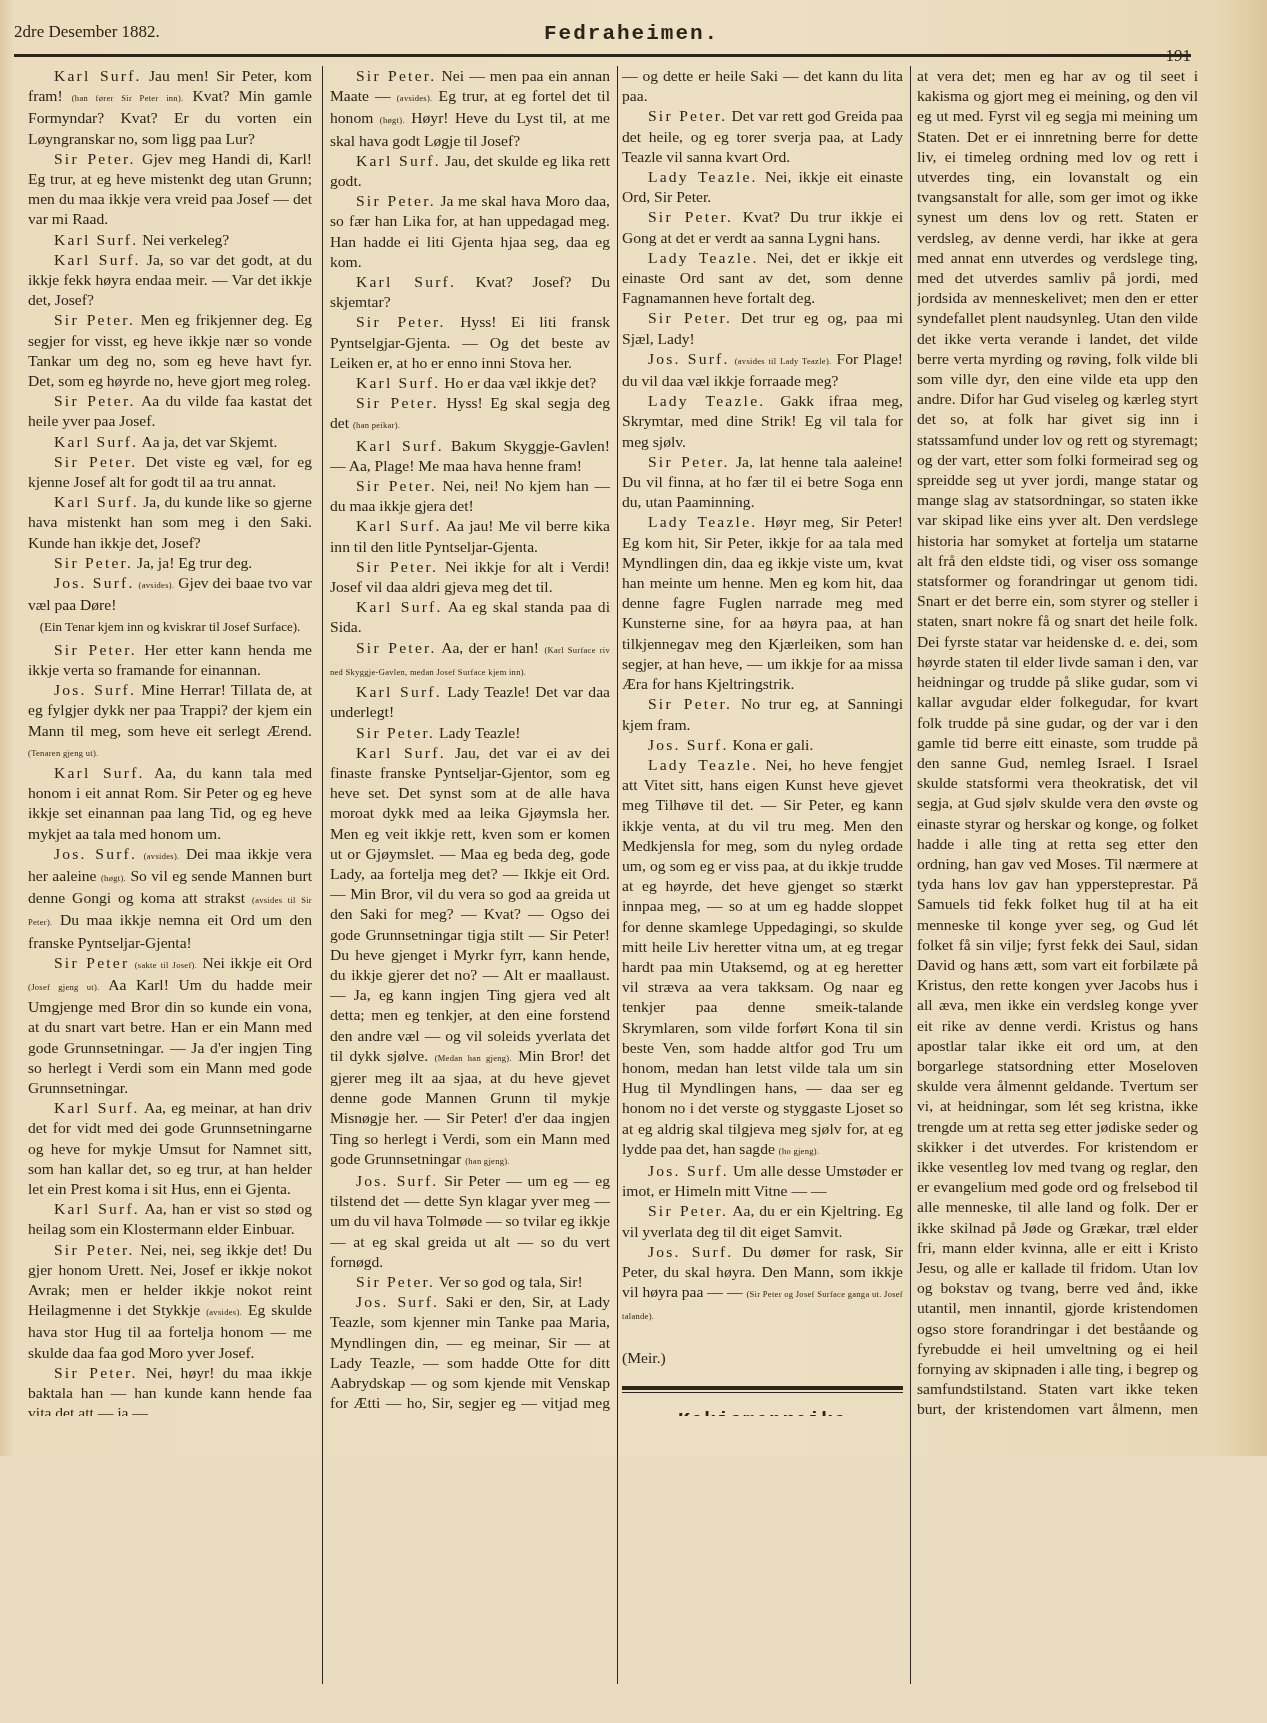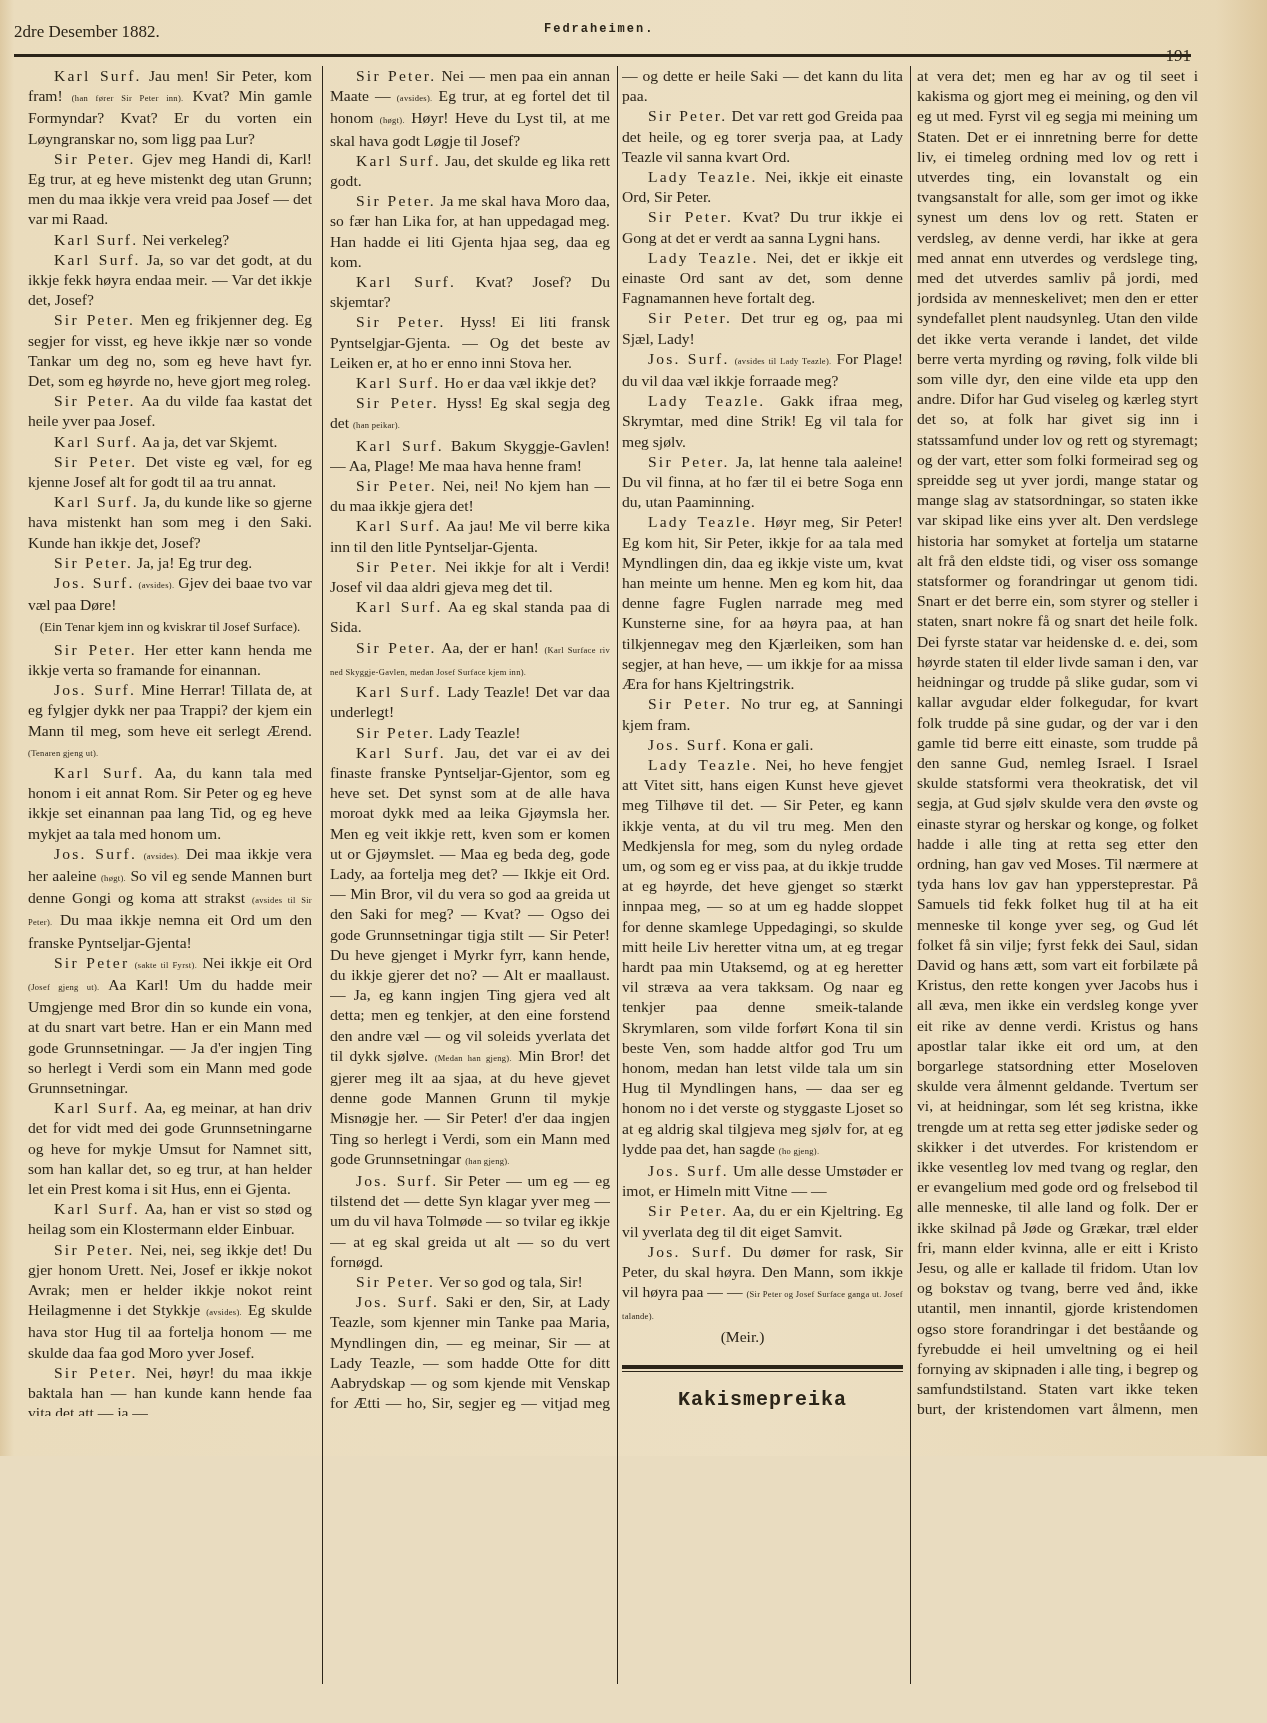--- a/index.html
+++ b/index.html
@@ -11,41 +11,41 @@
   }
   .page {
     position: relative; width: 1267px; height: 1456px;
     background: linear-gradient(90deg, #ddc9a2 0px, #eadcbd 14px, #ecdfc3 60%, #e8d8b6 96%, #dcc69c 100%);
   }
   .header {
     position: absolute; left: 14px; top: 18px; width: 1177px; height: 26px;
     font-family: "Liberation Serif", serif; font-size: 17px;
   }
   .header .date { position: absolute; left: 0; top: 4px; }
-  .header .title { position: absolute; left: 530px; top: 4px; font-family: "Liberation Mono", monospace; font-weight: bold; font-size: 12px; letter-spacing: 2px; }
+  .header .title { position: absolute; left: 530px; top: 4px; font-family: "Liberation Mono", monospace; font-weight: bold; font-size: 21px; letter-spacing: 2px; }
   .header .pageno { position: absolute; right: 0; top: 4px; margin-top: 24px; }
   .rule-top { position: absolute; left: 14px; top: 54px; width: 1177px; height: 3px; background: #2b2418; }
   .col {
     position: absolute; top: 66px; bottom: 40px;
     font-family: "Liberation Serif", serif; font-size: 15.6px; line-height: 20.2px;
     text-align: justify; hyphens: manual; overflow: hidden;
   }
   .c1 { left: 28px; width: 284px; }
   .c2 { left: 330px; width: 280px; }
   .c3 { left: 622px; width: 281px; }
   .c4 { left: 917px; width: 281px; }
   .vline { position: absolute; top: 66px; width: 1px; background: #2b2418; }
   .v1 { left: 322px; height: 1618px; }
   .v2 { left: 617px; height: 1618px; }
   .v3 { left: 910px; height: 1618px; }
   p { margin: 0; text-indent: 26px; }
   .sp { letter-spacing: 2.2px; }
   .stage { font-size: 8.5px; letter-spacing: 0.3px; }
   .stagep { font-size: 13px; text-align: center; text-indent: 0; margin: 2px 0; }
-  .meir { text-align: center; margin-right: 40px; text-indent: 0; }
+  .meir { text-align: left; margin-right: 40px; text-indent: 0; margin-top: 21px; }
   .divider { height: 4px; background: #2b2418; margin: 18px 0 2px; }
   .divider2 { height: 1px; background: #2b2418; margin: 0 0 18px; }
   .art-title { text-align: center; text-indent: 0; font-family: "Liberation Mono", monospace; font-weight: bold; font-size: 20px; letter-spacing: 1px; margin-bottom: 8px; }
   .art-um { text-align: center; text-indent: 0; }
   .art-sub { text-align: center; text-indent: 0; font-family: "Liberation Mono", monospace; font-weight: bold; font-size: 15px; letter-spacing: 1px; }
   .art-by { text-align: center; text-indent: 0; font-size: 14px; margin: 3px 0 5px; }
   .short-rule { width: 28px; height: 1px; background: #2b2418; margin: 0 auto 6px; }
   .sec { text-align: center; text-indent: 0; letter-spacing: 4px; margin-bottom: 4px; }
 </style>
 </head>
@@ -73,21 +73,21 @@
       <p><span class="sp">Karl Surf.</span><span>  Aa ja, det var Skjemt.</span></p>
       <p><span class="sp">Sir Peter.</span><span>  Det viste eg væl, for eg kjenne Josef alt for godt til aa tru annat.</span></p>
       <p><span class="sp">Karl Surf.</span><span>  Ja, du kunde like so gjerne hava mistenkt han som meg i den Saki. Kunde han ikkje det, Josef?</span></p>
       <p><span class="sp">Sir Peter.</span><span>  Ja, ja! Eg trur deg.</span></p>
       <p><span class="sp">Jos. Surf.</span> <span class="stage">(avsides).</span><span> Gjev dei baae tvo var væl paa Døre!</span></p>
       <p class="stagep">(Ein Tenar kjem inn og kviskrar til Josef Surface).</p>
       <p><span class="sp">Sir Peter.</span><span>  Her etter kann henda me ikkje verta so framande for einannan.</span></p>
       <p><span class="sp">Jos. Surf.</span><span>  Mine Herrar! Tillata de, at eg fylgjer dykk ner paa Trappi? der kjem ein Mann til meg, som heve eit serlegt Ærend. </span><span class="stage">(Tenaren gjeng ut).</span></p>
       <p><span class="sp">Karl Surf.</span><span>  Aa, du kann tala med honom i eit annat Rom. Sir Peter og eg heve ikkje set einannan paa lang Tid, og eg heve mykjet aa tala med honom um.</span></p>
       <p><span class="sp">Jos. Surf.</span> <span class="stage">(avsides).</span><span> Dei maa ikkje vera her aaleine </span><span class="stage">(høgt).</span><span> So vil eg sende Mannen burt denne Gongi og koma att strakst </span><span class="stage">(avsides til Sir Peter).</span><span> Du maa ikkje nemna eit Ord um den franske Pyntseljar-Gjenta!</span></p>
-      <p><span class="sp">Sir Peter</span> <span class="stage">(sakte til Fyrst).</span><span> Nei ikkje eit Ord </span><span class="stage">(Josef gjeng ut).</span><span> Aa Karl! Um du hadde meir Umgjenge med Bror din so kunde ein vona, at du snart vart betre. Han er ein Mann med gode Grunnsetningar. — Ja d'er ingjen Ting so herlegt i Verdi som ein Mann med gode Grunnsetningar.</span></p>
+      <p><span class="sp">Sir Peter</span> <span class="stage">(sakte til Josef).</span><span> Nei ikkje eit Ord </span><span class="stage">(Josef gjeng ut).</span><span> Aa Karl! Um du hadde meir Umgjenge med Bror din so kunde ein vona, at du snart vart betre. Han er ein Mann med gode Grunnsetningar. — Ja d'er ingjen Ting so herlegt i Verdi som ein Mann med gode Grunnsetningar.</span></p>
       <p><span class="sp">Karl Surf.</span><span>  Aa, eg meinar, at han driv det for vidt med dei gode Grunnsetningarne og heve for mykje Umsut for Namnet sitt, som han kallar det, so eg trur, at han helder let ein Prest koma i sit Hus, enn ei Gjenta.</span></p>
       <p><span class="sp">Karl Surf.</span><span>  Aa, han er vist so stød og heilag som ein Klostermann elder Einbuar.</span></p>
       <p><span class="sp">Sir Peter.</span><span>  Nei, nei, seg ikkje det! Du gjer honom Urett. Nei, Josef er ikkje nokot Avrak; men er helder ikkje nokot reint Heilagmenne i det Stykkje </span><span class="stage">(avsides).</span><span> Eg skulde hava stor Hug til aa fortelja honom — me skulde daa faa god Moro yver Josef.</span></p>
       <p><span class="sp">Sir Peter.</span><span>  Nei, høyr! du maa ikkje baktala han — han kunde kann hende faa vita det att — ja —</span></p>
       <p><span class="sp">Karl Surf.</span><span>  Kvat? Du vil daa væl ikkje fortelja honom? — —</span></p>
     </div>
   <div class="col c2" id="col2">
       <p><span class="sp">Sir Peter.</span><span>  Nei — men paa ein annan Maate — </span><span class="stage">(avsides).</span><span> Eg trur, at eg fortel det til honom </span><span class="stage">(høgt).</span><span> Høyr! Heve du Lyst til, at me skal hava godt Løgje til Josef?</span></p>
       <p><span class="sp">Karl Surf.</span><span>  Jau, det skulde eg lika rett godt.</span></p>
       <p><span class="sp">Sir Peter.</span><span>  Ja me skal hava Moro daa, so fær han Lika for, at han uppedagad meg. Han hadde ei liti Gjenta hjaa seg, daa eg kom.</span></p>

